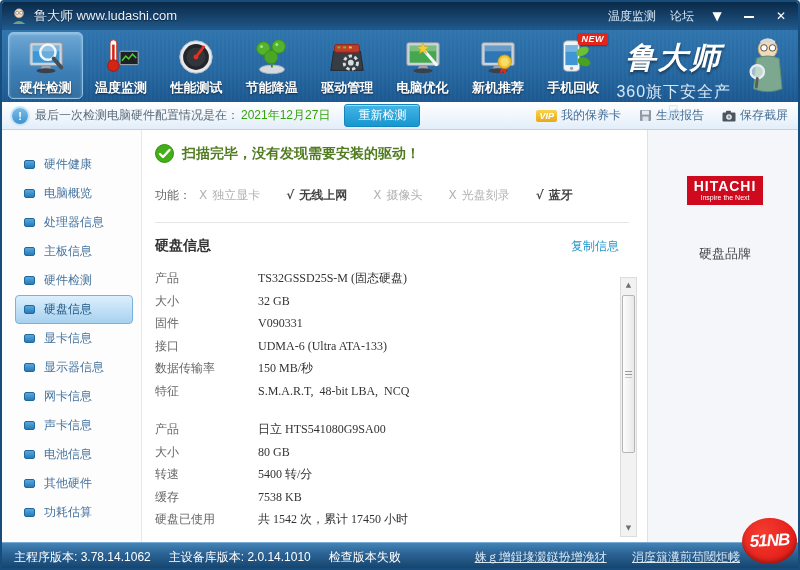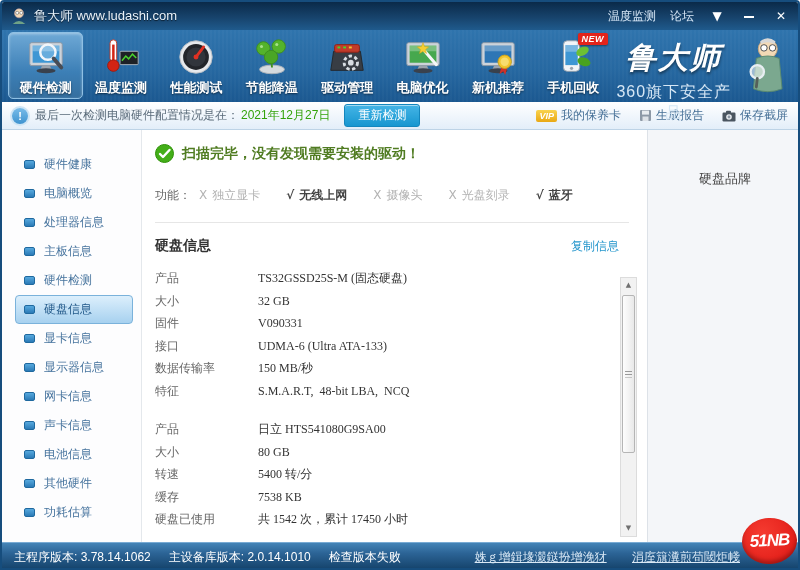--- a/index.html
+++ b/index.html
@@ -411,20 +411,24 @@
       </div>
 
       <div class="scrollbar">
         <div class="sb-arrow sb-up">▲</div>
         <div class="sb-thumb"></div>
         <div class="sb-arrow sb-down">▼</div>
       </div>
     </div>
 
     <div class="rightpanel">
+      <div class="hitachi">
+        <div class="hitachi-name">HITACHI</div>
+        <div class="hitachi-tag">Inspire the Next</div>
+      </div>
       <div class="panel-caption">硬盘品牌</div>
     </div>
   </div>
 
   <div class="statusbar">
     <span class="sseg">主程序版本: 3.78.14.1062</span>
     <span class="sseg">主设备库版本: 2.0.14.1010</span>
     <span class="sseg">检查版本失败</span>
     <span class="status-links">
       <a>姝ｇ增鍓堟濲鎹扮增浼犲</a>

